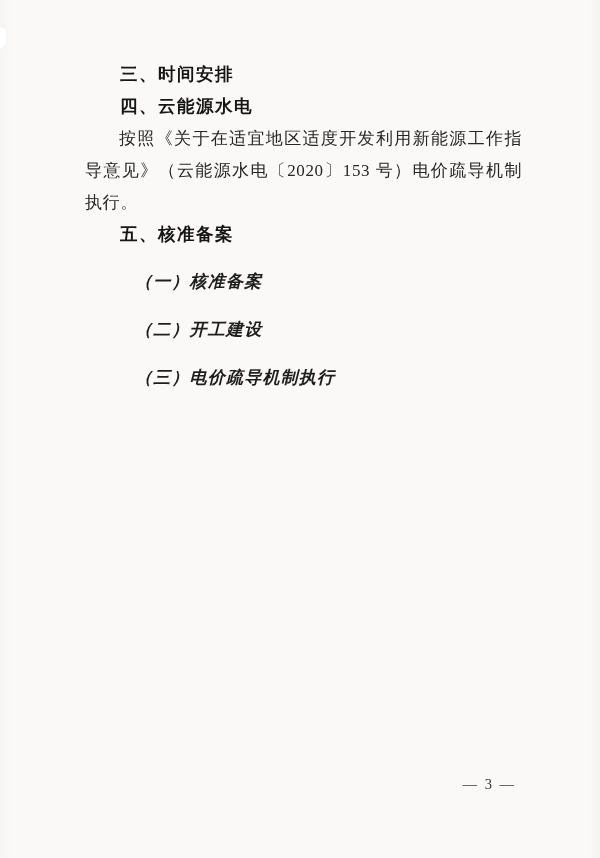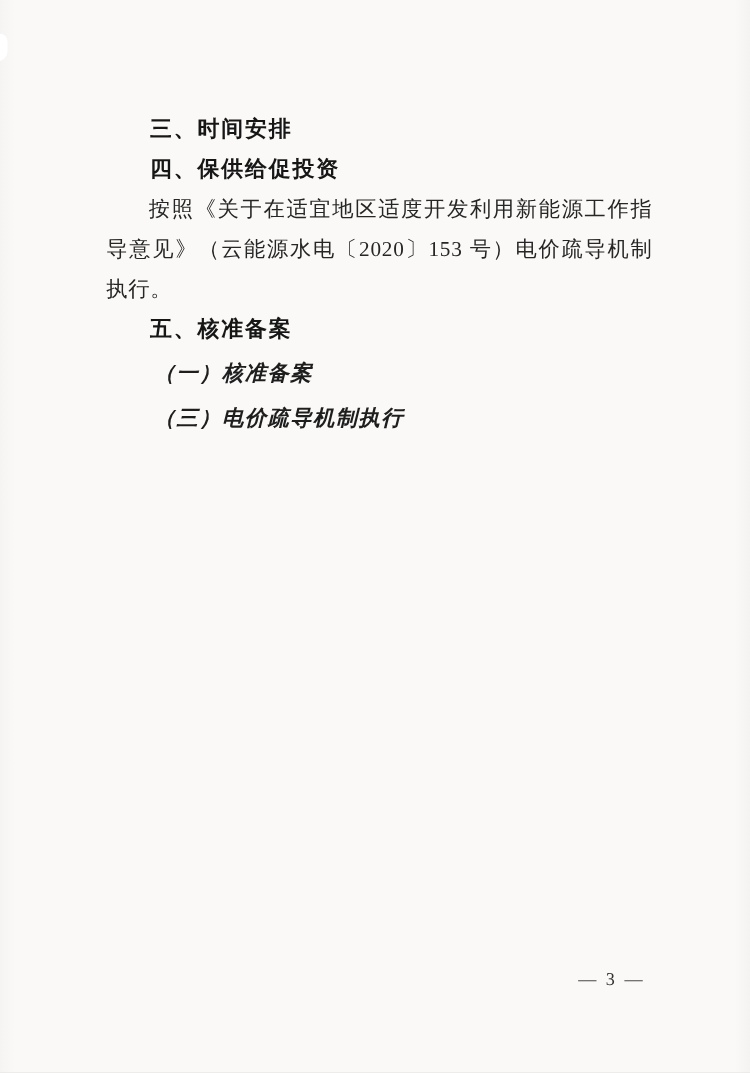--- a/index.html
+++ b/index.html
@@ -16,21 +16,21 @@
   }
   .scan-notch {
     position: absolute;
     left: -4px; top: 27px;
     width: 10px; height: 22px;
     background: #ffffff;
     border-radius: 0 6px 8px 0;
   }
   .content {
     position: absolute;
-    left: 85px; top: 88px;
+    left: 85px; top: 59px;
     width: 437px;
   }
   .heading {
     margin: 0;
     font-family: "Liberation Sans", "DejaVu Sans", sans-serif;
     font-weight: 700;
     font-size: 17.5px;
     line-height: 31.9px;
     letter-spacing: 1.5px;
     color: #161616;
@@ -40,21 +40,21 @@
     margin: 0;
     font-family: "Liberation Serif", "DejaVu Serif", serif;
     font-size: 17px;
     line-height: 31.9px;
     letter-spacing: 0.6px;
     color: #262626;
     text-indent: 2em;
     text-align: justify;
   }
   .subheading {
-    margin: 4px;
+    margin: 16px;
     font-family: "Liberation Serif", "DejaVu Serif", serif;
     font-style: italic;
     font-weight: 600;
     font-size: 17px;
     line-height: 31.9px;
     letter-spacing: 1.2px;
     color: #1e1e1e;
     text-indent: 2em;
   }
   .page-number {
@@ -69,22 +69,23 @@
 </style>
 </head>
 <body>
 
 <div class="page">
 
   <div class="scan-notch"></div>
 
   <div class="content">
     <h3 class="heading">三、时间安排</h3>
-    <h3 class="heading">四、保供给促投资</h3>
+    <h3 class="heading">四、云能源水电</h3>
     <p class="paragraph">按照《关于在适宜地区适度开发利用新能源工作指导意见》（云能源水电〔2020〕153 号）电价疏导机制执行。</p>
     <h3 class="heading">五、核准备案</h3>
     <h4 class="subheading">（一）核准备案</h4>
+    <h4 class="subheading">（二）开工建设</h4>
     <h4 class="subheading">（三）电价疏导机制执行</h4>
   </div>
 
   <div class="page-number">— 3 —</div>
 
 </div>
 
 </body></html>

